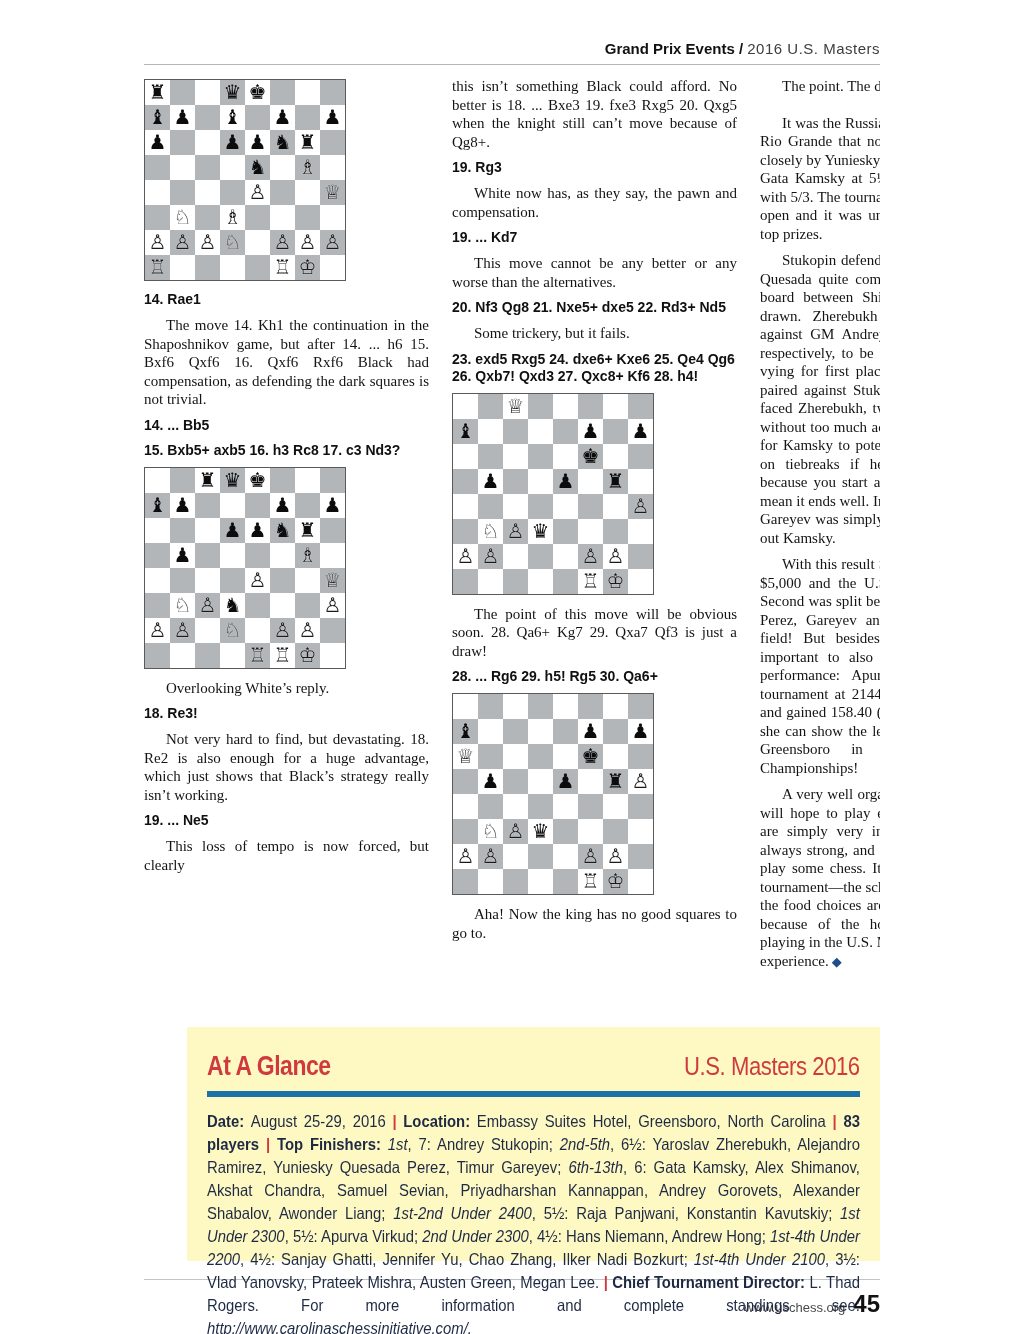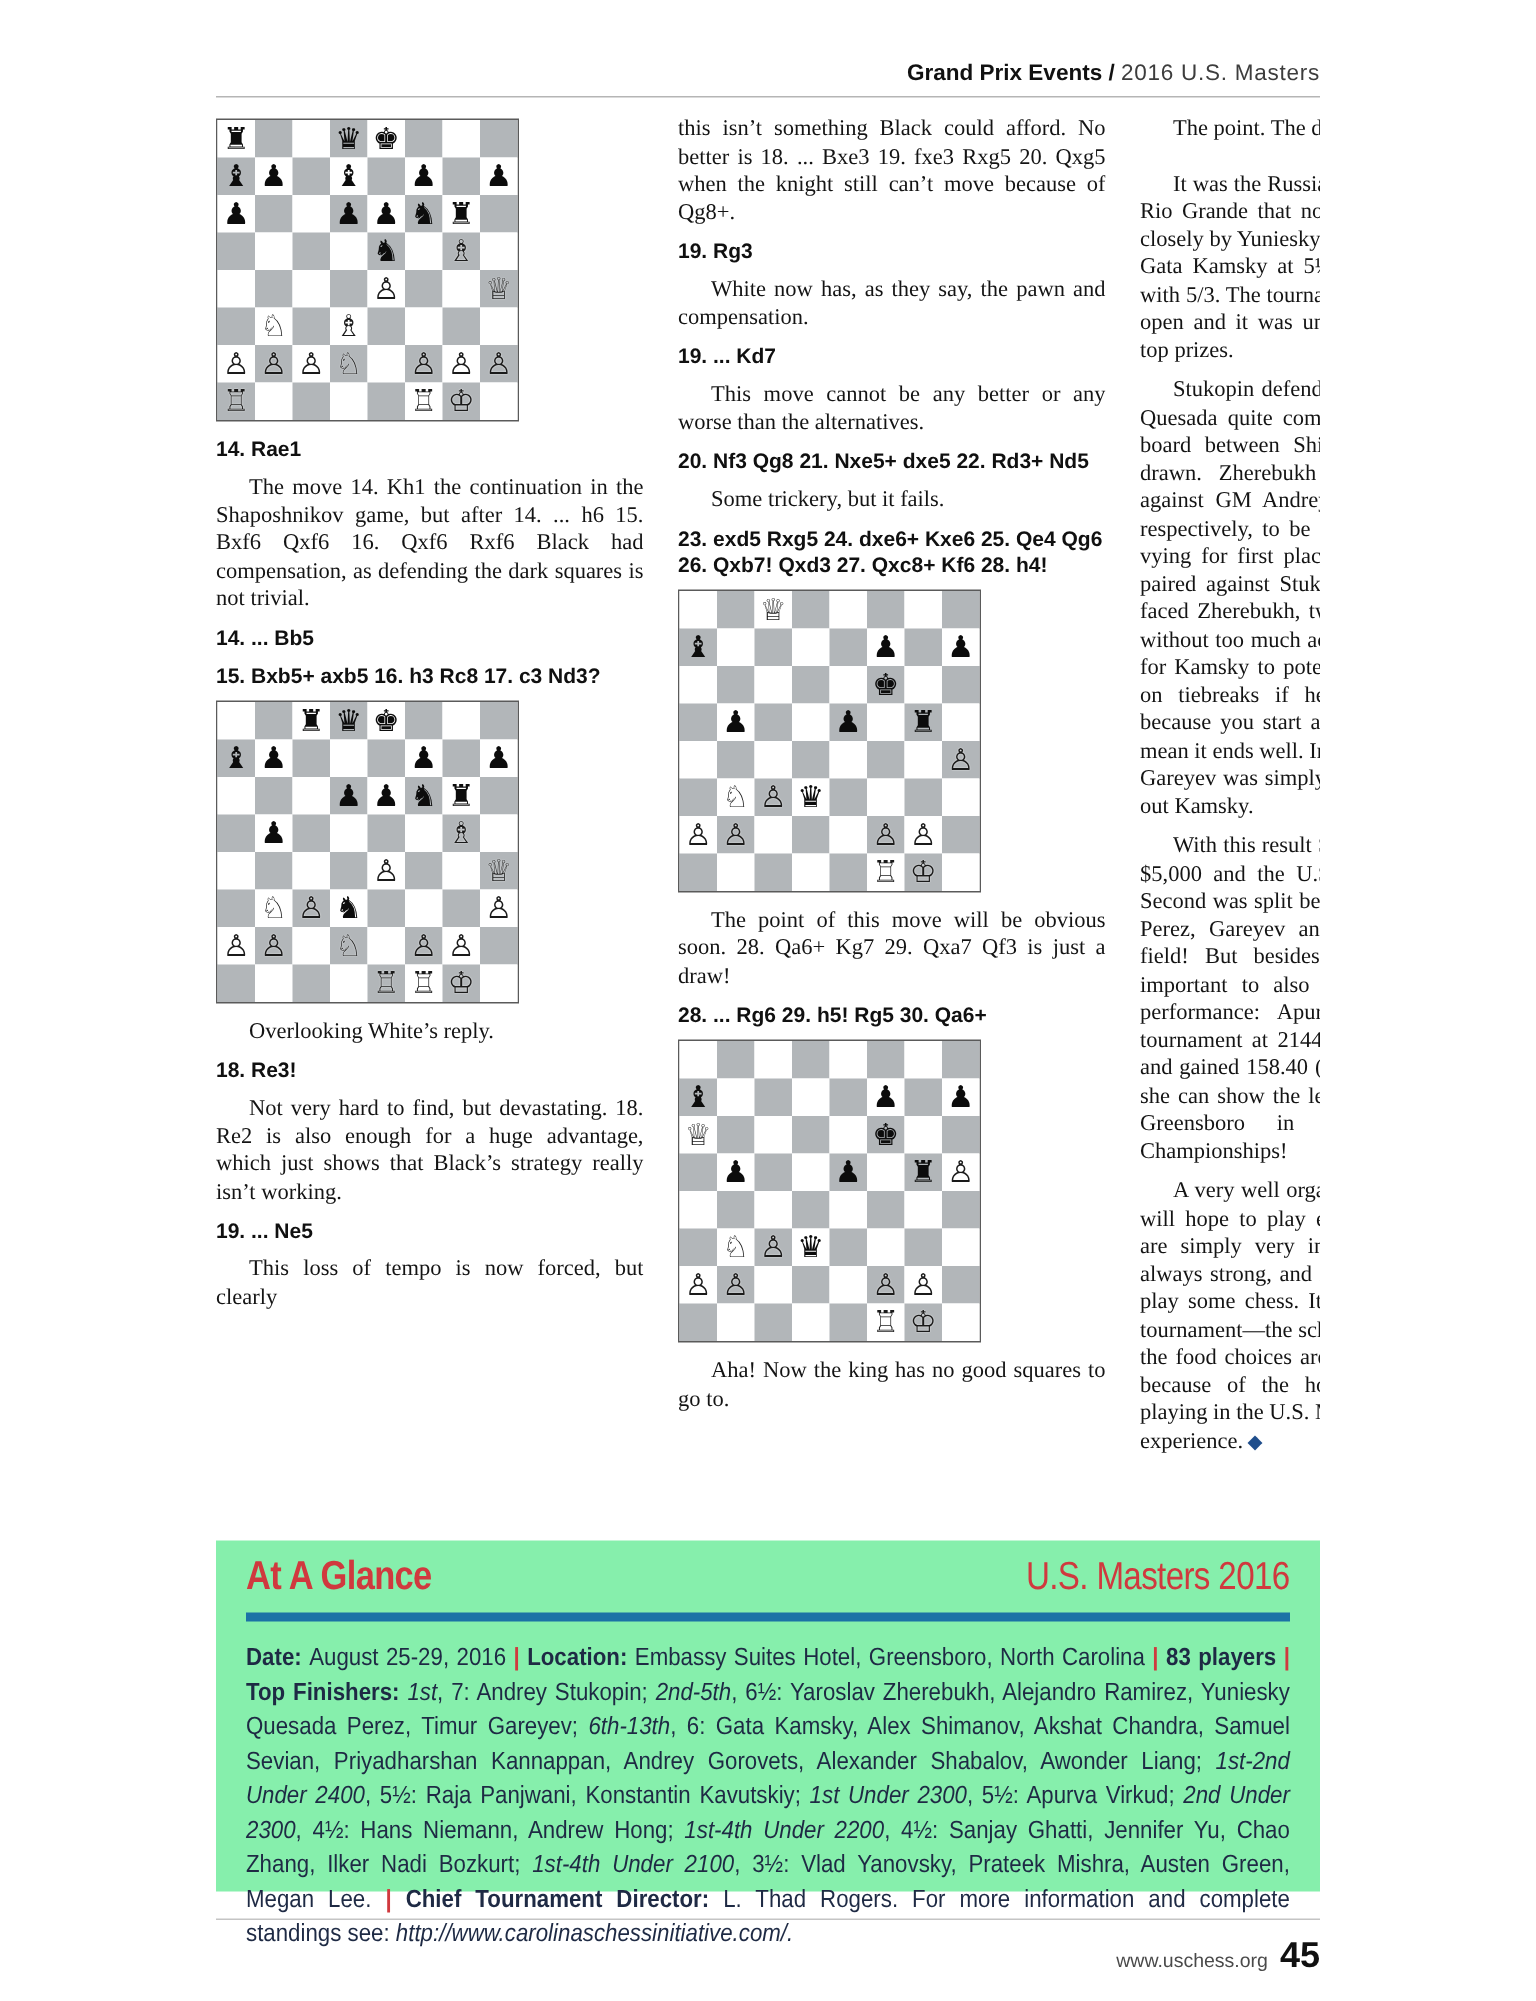--- a/index.html
+++ b/index.html
@@ -39,21 +39,21 @@
   }
   .sq { width:25px; height:25px; display:flex; align-items:center; justify-content:center;
         font-size:20px; line-height:25px; }
   .sq.light { background:#ffffff; }
   .sq.dark  { background:#b2b6b9; }
   .sq.bp { color:#0c0c0c; }
   .sq.wp { color:#1a1a1a; text-shadow:0 0 1px #fff; }
 
   
   .glance {
-    margin-top:0; height:234px; background:#86efac; padding:8px 20px 0 20px;
+    margin-top:0; height:234px; background:#fef9c3; padding:24px 20px 0 20px;margin-left:43px;
   }
   .glance-header {
     display:flex; justify-content:space-between; align-items:baseline;
     width:117.6%; transform:scaleX(0.85); transform-origin:0 0;
     font-family:"Liberation Sans", sans-serif;
   }
   .glance-title { color:#d0393e; font-weight:bold; font-size:27px; letter-spacing:-0.5px; }
   .glance-event { color:#d0393e; font-weight:400; font-size:26px; letter-spacing:-0.5px; }
   .glance-bar { height:6px; background:#1b72a6; margin-top:9px; }
   .glance-body {

